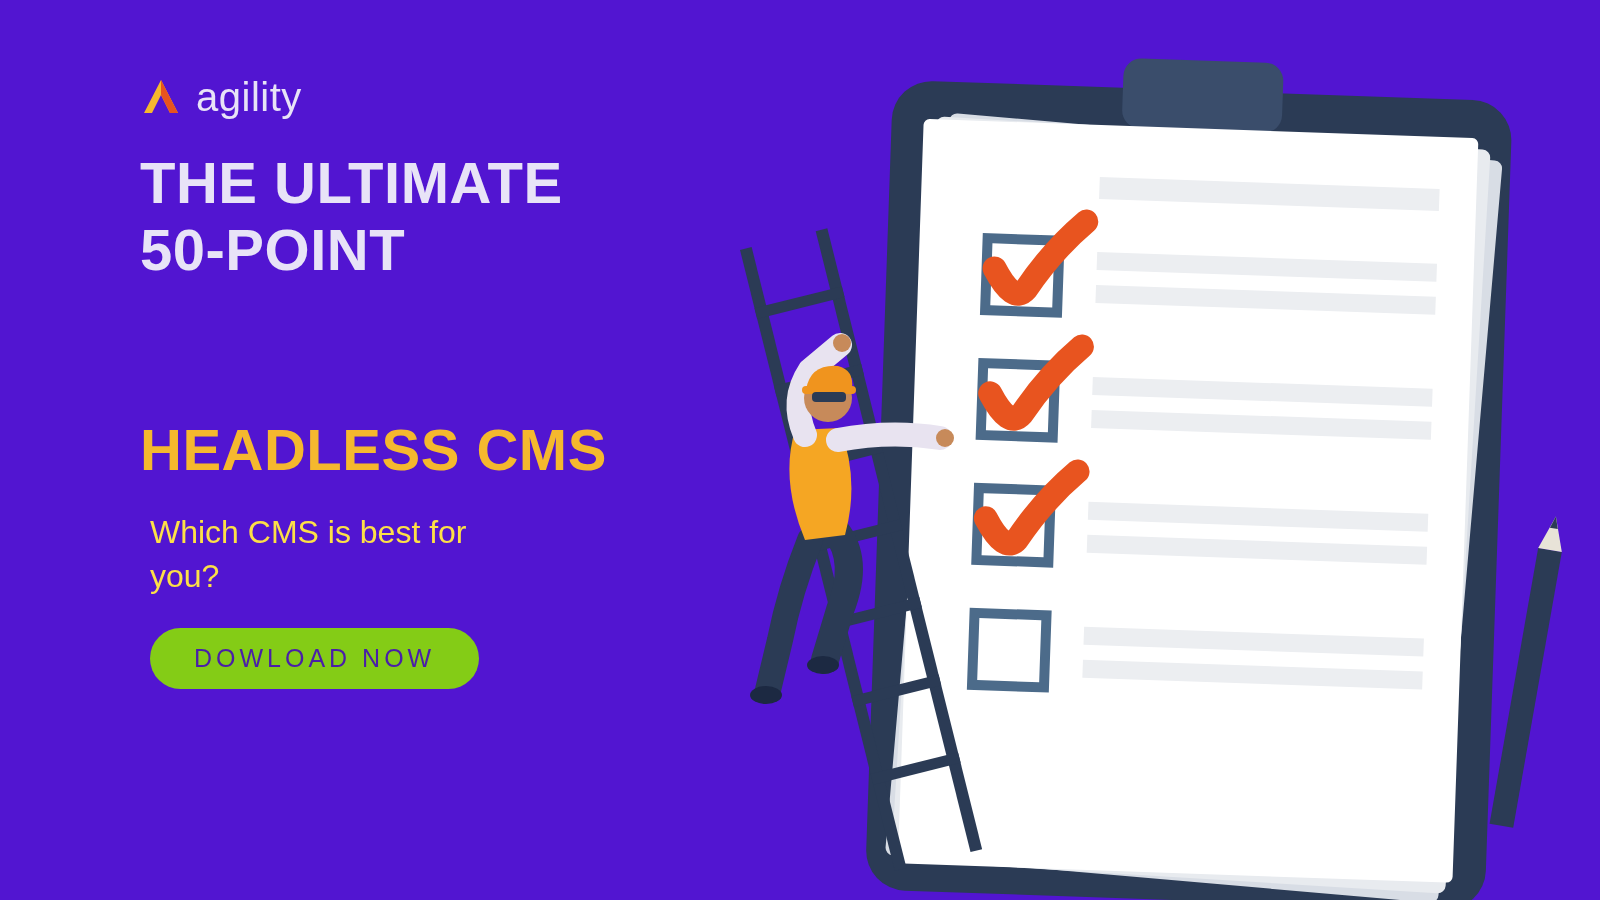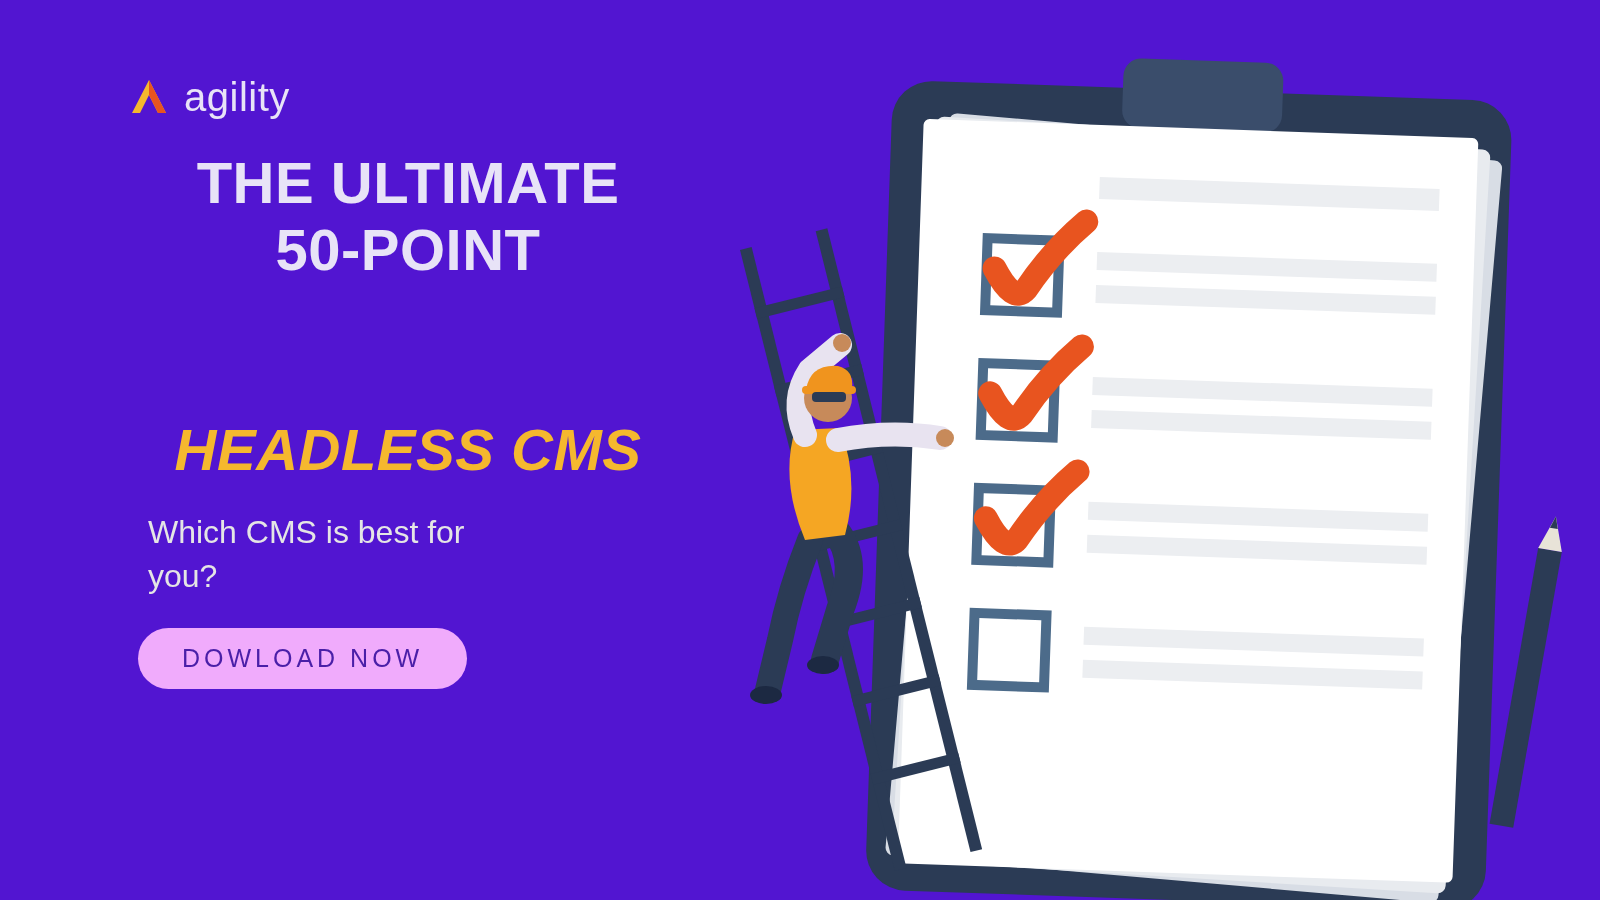--- a/index.html
+++ b/index.html
@@ -6,21 +6,21 @@
   body {
     width: 1600px;
     height: 900px;
     background: #5215d1;
     font-family: 'Segoe UI', Arial, sans-serif;
     overflow: hidden;
     position: relative;
   }
   .content {
     position: absolute;
-    left: 128px;
+    left: 140px;
     top: 75px;
     width: 560px;
   }
   .logo-row {
     display: flex;
     align-items: center;
     gap: 14px;
     margin-bottom: 30px;
   }
   .logo-mark svg { display: block; }
@@ -31,39 +31,37 @@
     letter-spacing: 0.5px;
   }
   .headline {
     font-size: 58px;
     font-weight: 800;
     line-height: 1.15;
     color: #e8e3f7;
     letter-spacing: 0.5px;
     margin-bottom: 28px;
     text-transform: uppercase;
-    text-align: center;
   }
   .headline .accent {
     color: #f5b82e;
-    font-style: italic;
     font-weight: 800;
   }
   .subhead {
-    color: #e5e5e5;
+    color: #fde047;
     font-size: 32px;
     font-weight: 400;
     line-height: 1.35;
     margin-bottom: 30px;
-    margin-left: 20px;
+    margin-left: 10px;
     max-width: 360px;
   }
   .cta {
     display: inline-block;
-    background: #f0abfc;
+    background: #84cc16;
     color: #4a1fa8;
     font-size: 25px;
     font-weight: 500;
     letter-spacing: 4px;
     padding: 16px 44px;
     border-radius: 40px;
     border: none;
     cursor: pointer;
     margin-left: 10px;
     text-transform: uppercase;

